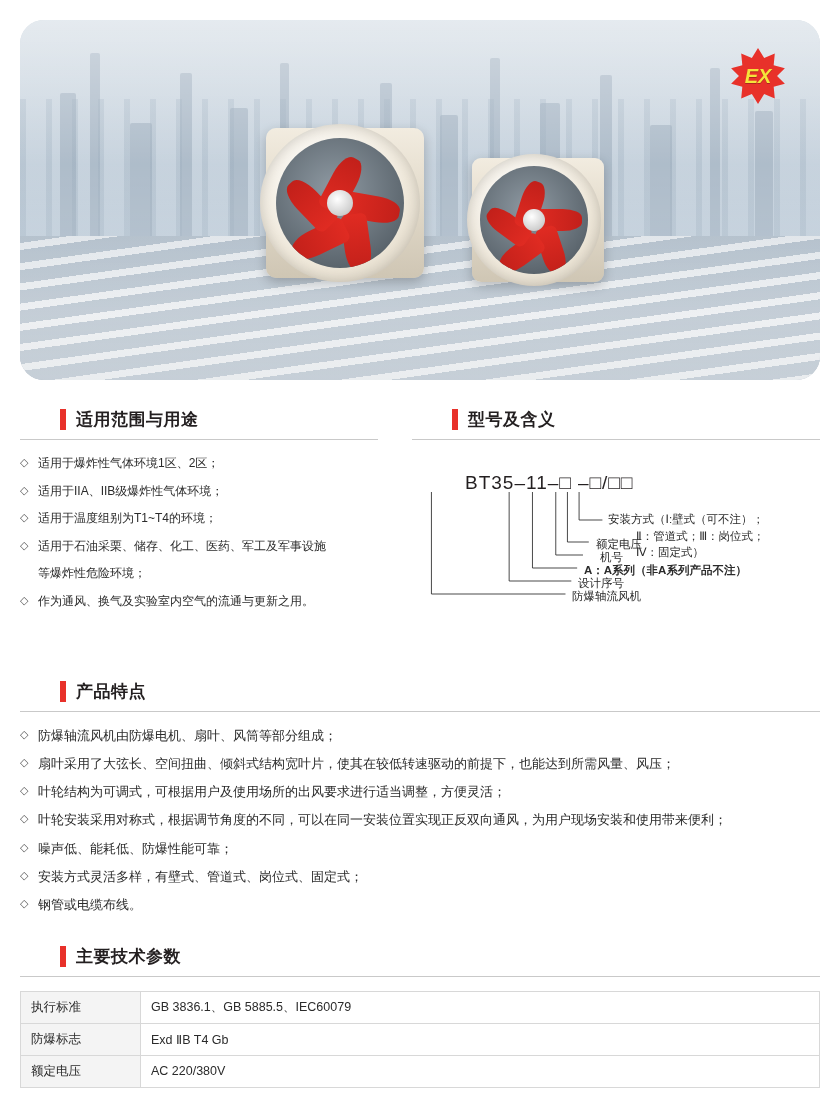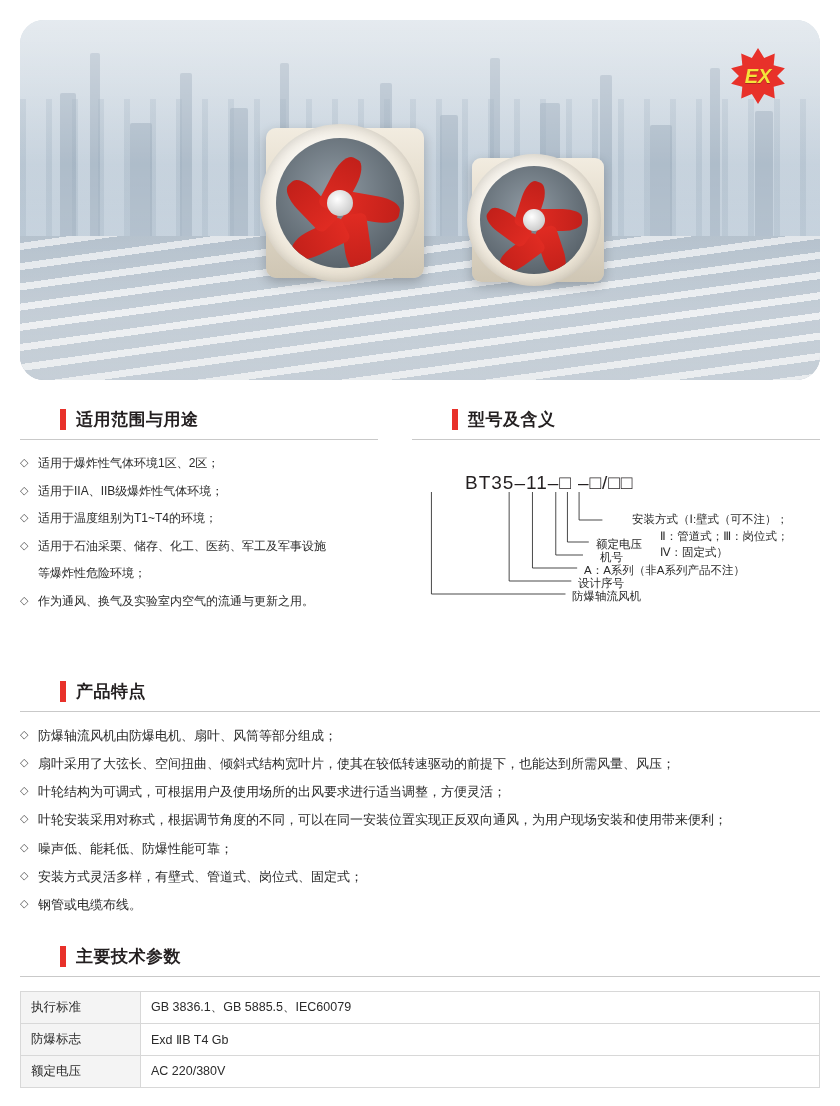--- a/index.html
+++ b/index.html
@@ -257,28 +257,28 @@
             <path d="M148,34 L148,97 L176,97"></path>
 
             <path d="M124,34 L124,110 L170,110"></path>
 
             <path d="M100,34 L100,123 L164,123"></path>
 
             <path d="M20,34 L20,136 L158,136"></path>
           </g>
         </svg>
 
-        <div class="leg" style="left:196px; top:53px;margin-left:24px;">
+        <div class="leg" style="left:196px; top:53px;">
           <div>安装方式（Ⅰ:壁式（可不注）；</div>
           <div style="padding-left:28px;">Ⅱ：管道式；Ⅲ：岗位式；</div>
           <div style="padding-left:28px;">Ⅳ：固定式）</div>
         </div>
         <div class="leg" style="left:184px; top:78px;">额定电压</div>
         <div class="leg" style="left:188px; top:91px;">机号</div>
-        <div class="leg" style="left:172px; top:104px;">A：A系列（非A系列产品不注）</div>
+        <div class="leg" style="left:172px; top:104px;font-weight:bold;">A：A系列（非A系列产品不注）</div>
         <div class="leg" style="left:166px; top:117px;">设计序号</div>
         <div class="leg" style="left:160px; top:130px;">防爆轴流风机</div>
       </div>
     </div>
   </div>
 
   <div class="features">
     <div class="sec-head">
       <span class="bar"></span>
       <h2>产品特点</h2>

